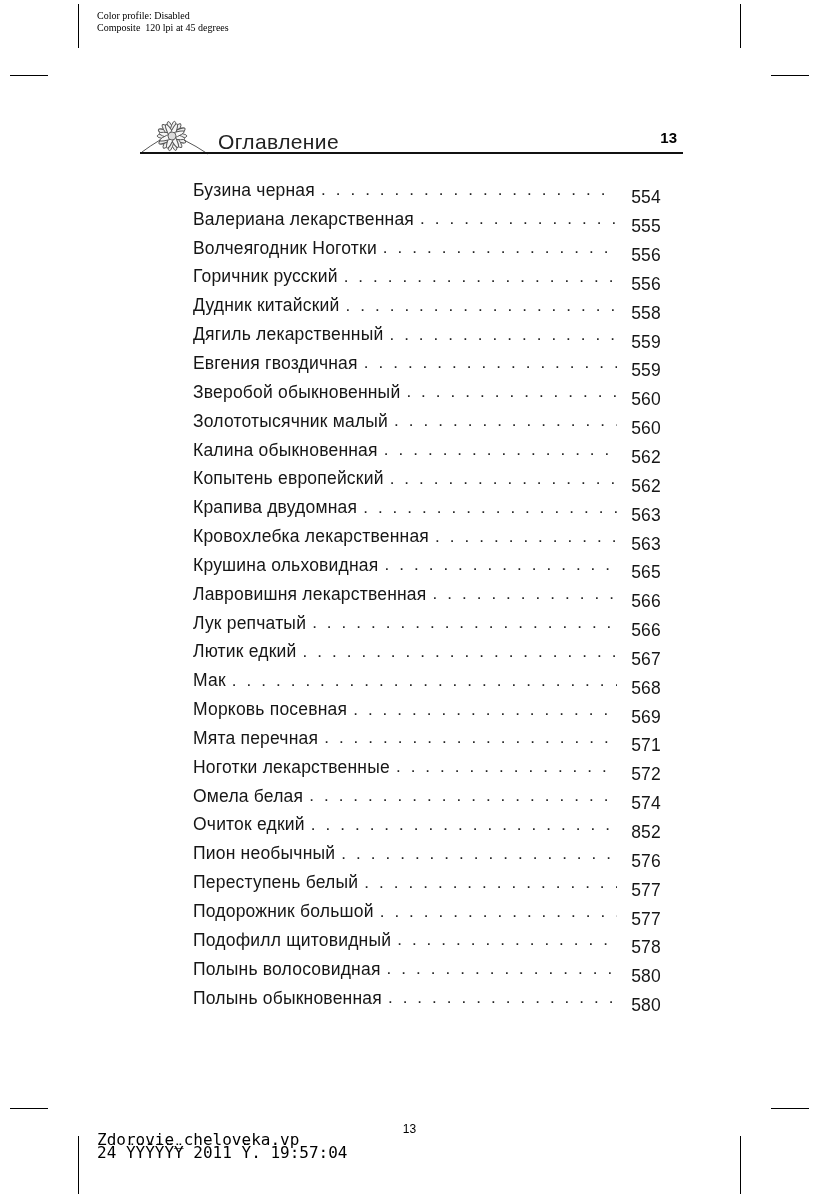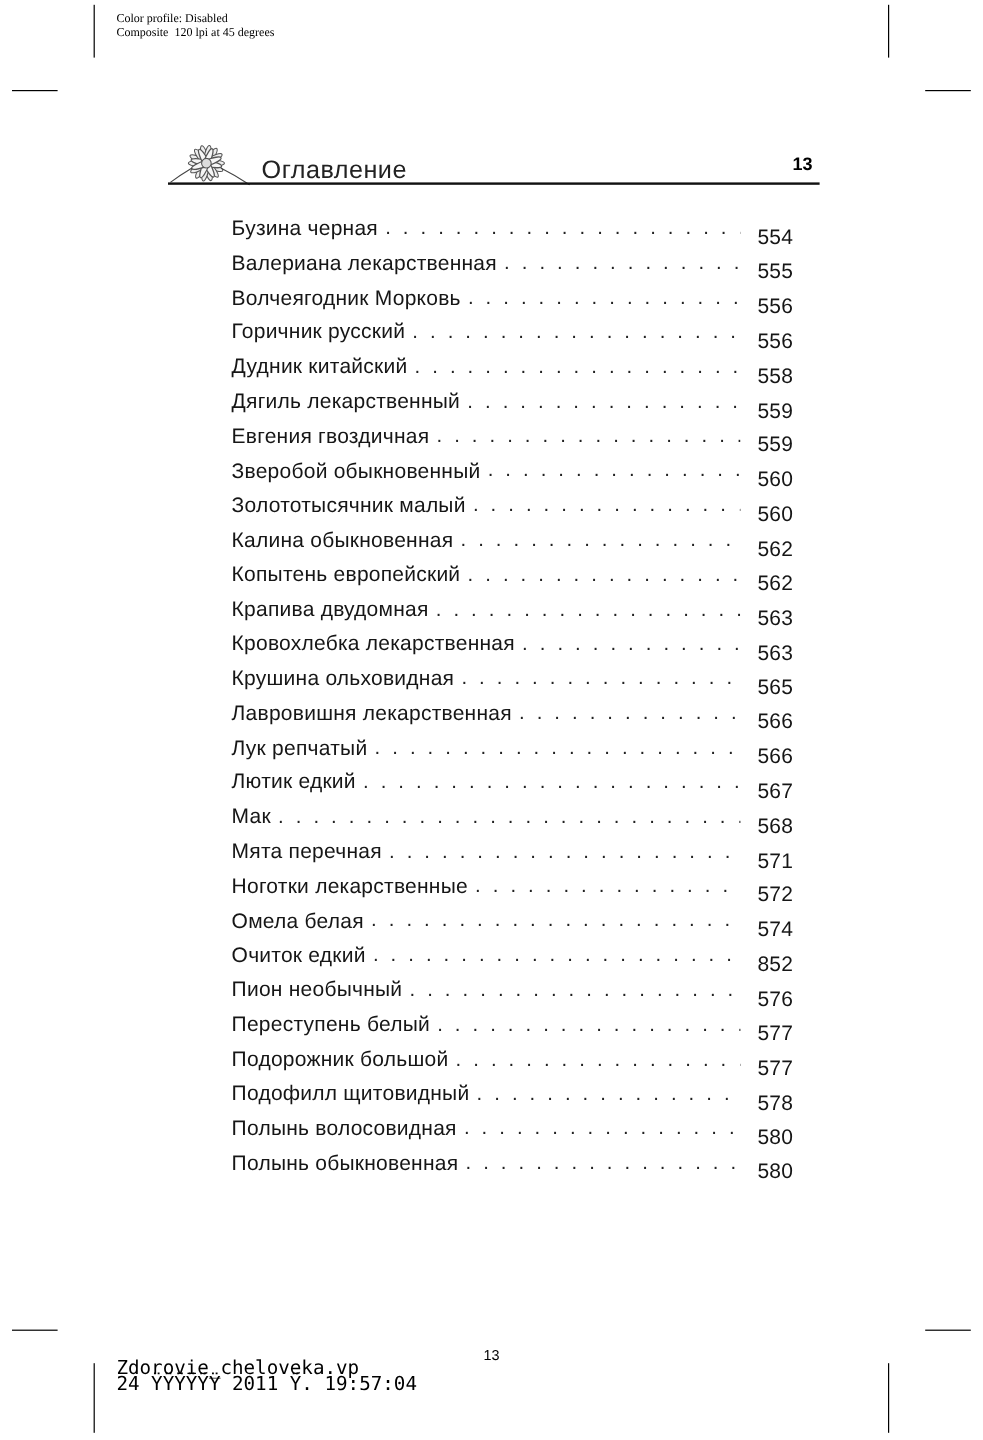--- a/index.html
+++ b/index.html
@@ -165,21 +165,21 @@
       <span class="toc-page">554</span>
     </div>
 
     <div class="toc-row">
       <span class="toc-title">Валериана лекарственная</span>
       <span class="dot-leader"></span>
       <span class="toc-page">555</span>
     </div>
 
     <div class="toc-row">
-      <span class="toc-title">Волчеягодник Морковь</span>
+      <span class="toc-title">Волчеягодник Ноготки</span>
       <span class="dot-leader"></span>
       <span class="toc-page">556</span>
     </div>
 
     <div class="toc-row">
       <span class="toc-title">Горичник русский</span>
       <span class="dot-leader"></span>
       <span class="toc-page">556</span>
     </div>
 
@@ -260,20 +260,25 @@
       <span class="dot-leader"></span>
       <span class="toc-page">567</span>
     </div>
 
     <div class="toc-row">
       <span class="toc-title">Мак</span>
       <span class="dot-leader"></span>
       <span class="toc-page">568</span>
     </div>
 
+    <div class="toc-row">
+      <span class="toc-title">Морковь посевная</span>
+      <span class="dot-leader"></span>
+      <span class="toc-page">569</span>
+    </div>
 
     <div class="toc-row">
       <span class="toc-title">Мята перечная</span>
       <span class="dot-leader"></span>
       <span class="toc-page">571</span>
     </div>
 
     <div class="toc-row">
       <span class="toc-title">Ноготки лекарственные</span>
       <span class="dot-leader"></span>

